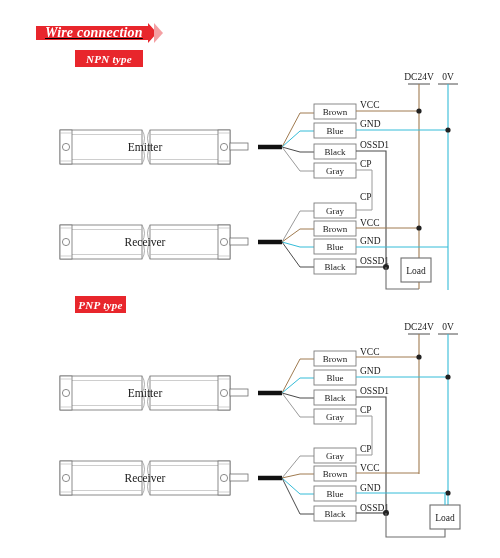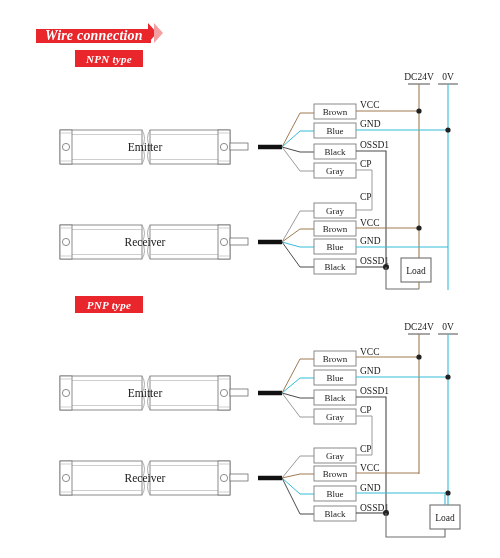--- a/index.html
+++ b/index.html
@@ -5,21 +5,21 @@
   html,body{margin:0;padding:0;background:#ffffff;}
   body{
     width:500px;height:558px;position:relative;overflow:hidden;
     font-family:"Liberation Serif",serif;
   }
   #canvas{position:absolute;left:0;top:0;width:500px;height:558px;}
 
   
   .banner{
     position:absolute;left:36px;top:22px;height:21px;
-    display:flex;align-items:flex-end;
+    display:flex;align-items:center;text-decoration:underline;
   }
   .banner-body{
     background:#E8262C;color:#ffffff;
     font-family:"Liberation Serif",serif;
     font-weight:bold;font-size:14px;font-style:italic;
     letter-spacing:.2px;
     padding:0 8px 0 9px;
     display:flex;align-items:center;
     line-height:1;
   }
@@ -38,21 +38,21 @@
   .tag{
     position:absolute;
     background:#E8262C;color:#fff;
     font-family:"Liberation Serif",serif;
     font-weight:bold;font-size:11px;font-style:italic;
     display:flex;align-items:center;justify-content:center;
     letter-spacing:.3px;
     margin-left:37px;
   }
   #tag-npn{left:38px;top:50px;width:68px;height:17px;}
-  #tag-pnp{left:38px;top:296px;width:68px;height:17px;}
+  #tag-pnp{left:38px;top:296px;width:51px;height:17px;}
 
   
   .dev-label{font-family:"Liberation Serif",serif;font-size:11.5px;fill:#1a1a1a;}
   .wire-label{font-family:"Liberation Serif",serif;font-size:9px;fill:#1a1a1a;}
   .sig-label{font-family:"Liberation Serif",serif;font-size:9.5px;fill:#1a1a1a;}
   .rail-label{font-family:"Liberation Serif",serif;font-size:9.5px;fill:#1a1a1a;}
   .load-label{font-family:"Liberation Serif",serif;font-size:9.5px;fill:#1a1a1a;}
 </style>
 </head>
 <body>

